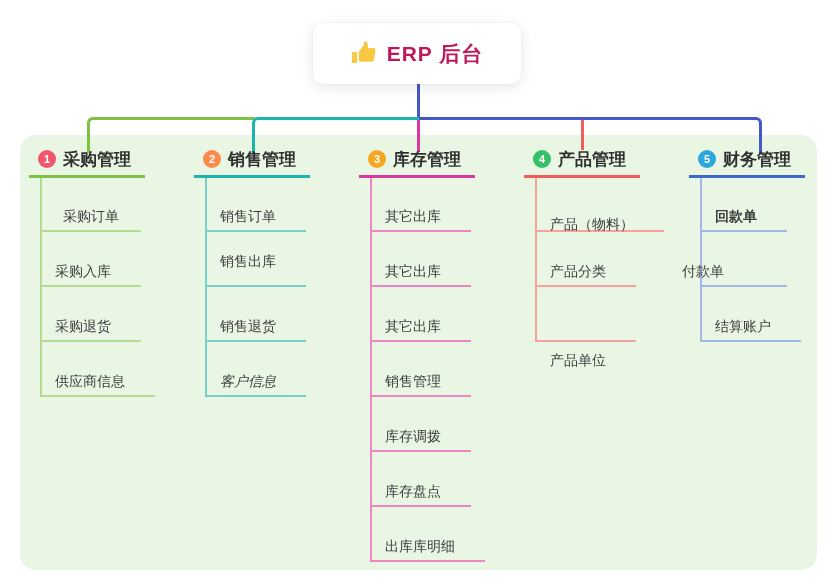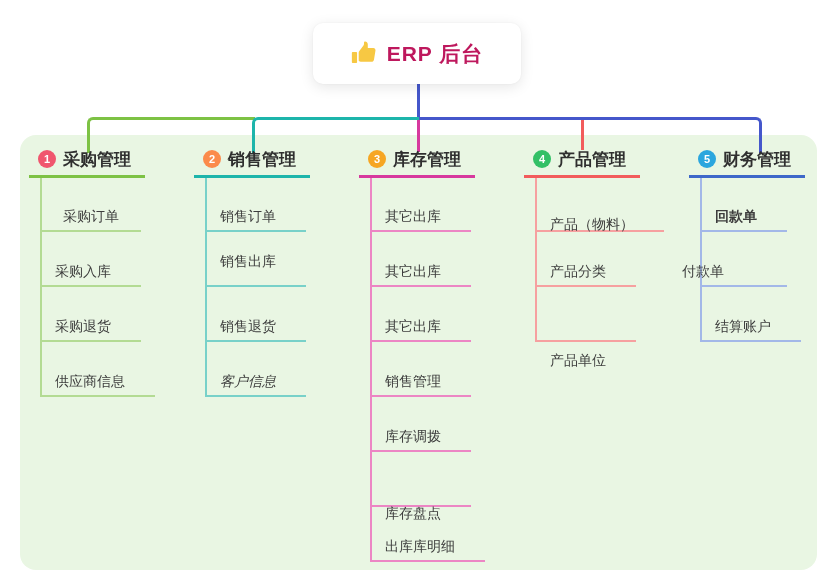--- a/index.html
+++ b/index.html
@@ -102,21 +102,21 @@
       <div class="leaf-label" style="left: 385px; top: 206px;">其它出库</div>
       <div class="line" style="left: 370px; top: 230px; width: 101px; height: 2px; background: rgb(236, 134, 196); position: absolute;"></div>
       <div class="leaf-label" style="left: 385px; top: 261px;">其它出库</div>
       <div class="line" style="left: 370px; top: 285px; width: 101px; height: 2px; background: rgb(236, 134, 196); position: absolute;"></div>
       <div class="leaf-label" style="left: 385px; top: 316px;">其它出库</div>
       <div class="line" style="left: 370px; top: 340px; width: 101px; height: 2px; background: rgb(236, 134, 196); position: absolute;"></div>
       <div class="leaf-label" style="left: 385px; top: 371px;">销售管理</div>
       <div class="line" style="left: 370px; top: 395px; width: 101px; height: 2px; background: rgb(236, 134, 196); position: absolute;"></div>
       <div class="leaf-label" style="left: 385px; top: 426px;">库存调拨</div>
       <div class="line" style="left: 370px; top: 450px; width: 101px; height: 2px; background: rgb(236, 134, 196); position: absolute;"></div>
-      <div class="leaf-label" style="left: 385px; top: 503px;">库存盘点</div>
+      <div class="leaf-label" style="left: 385px; top: 481px;">库存盘点</div>
       <div class="line" style="left: 370px; top: 505px; width: 101px; height: 2px; background: rgb(236, 134, 196); position: absolute;"></div>
       <div class="leaf-label" style="left: 385px; top: 536px;">出库库明细</div>
       <div class="line" style="left: 370px; top: 560px; width: 115px; height: 2px; background: rgb(236, 134, 196); position: absolute;"></div>
       <div class="branch-node" style="left: 524px; top: 146px;">
         <div class="badge" style="background: rgb(51, 192, 102);">4</div>
         <div class="branch-label">产品管理</div>
       </div>
       <div class="line" style="left: 524px; top: 175px; width: 116px; height: 3px; background: rgb(242, 92, 92); position: absolute;"></div>
       <div class="line" style="left: 535px; top: 178px; width: 2px; height: 164px; background: rgb(246, 160, 160); position: absolute;"></div>
       <div class="leaf-label" style="left: 550px; top: 214px;">产品（物料）</div>

